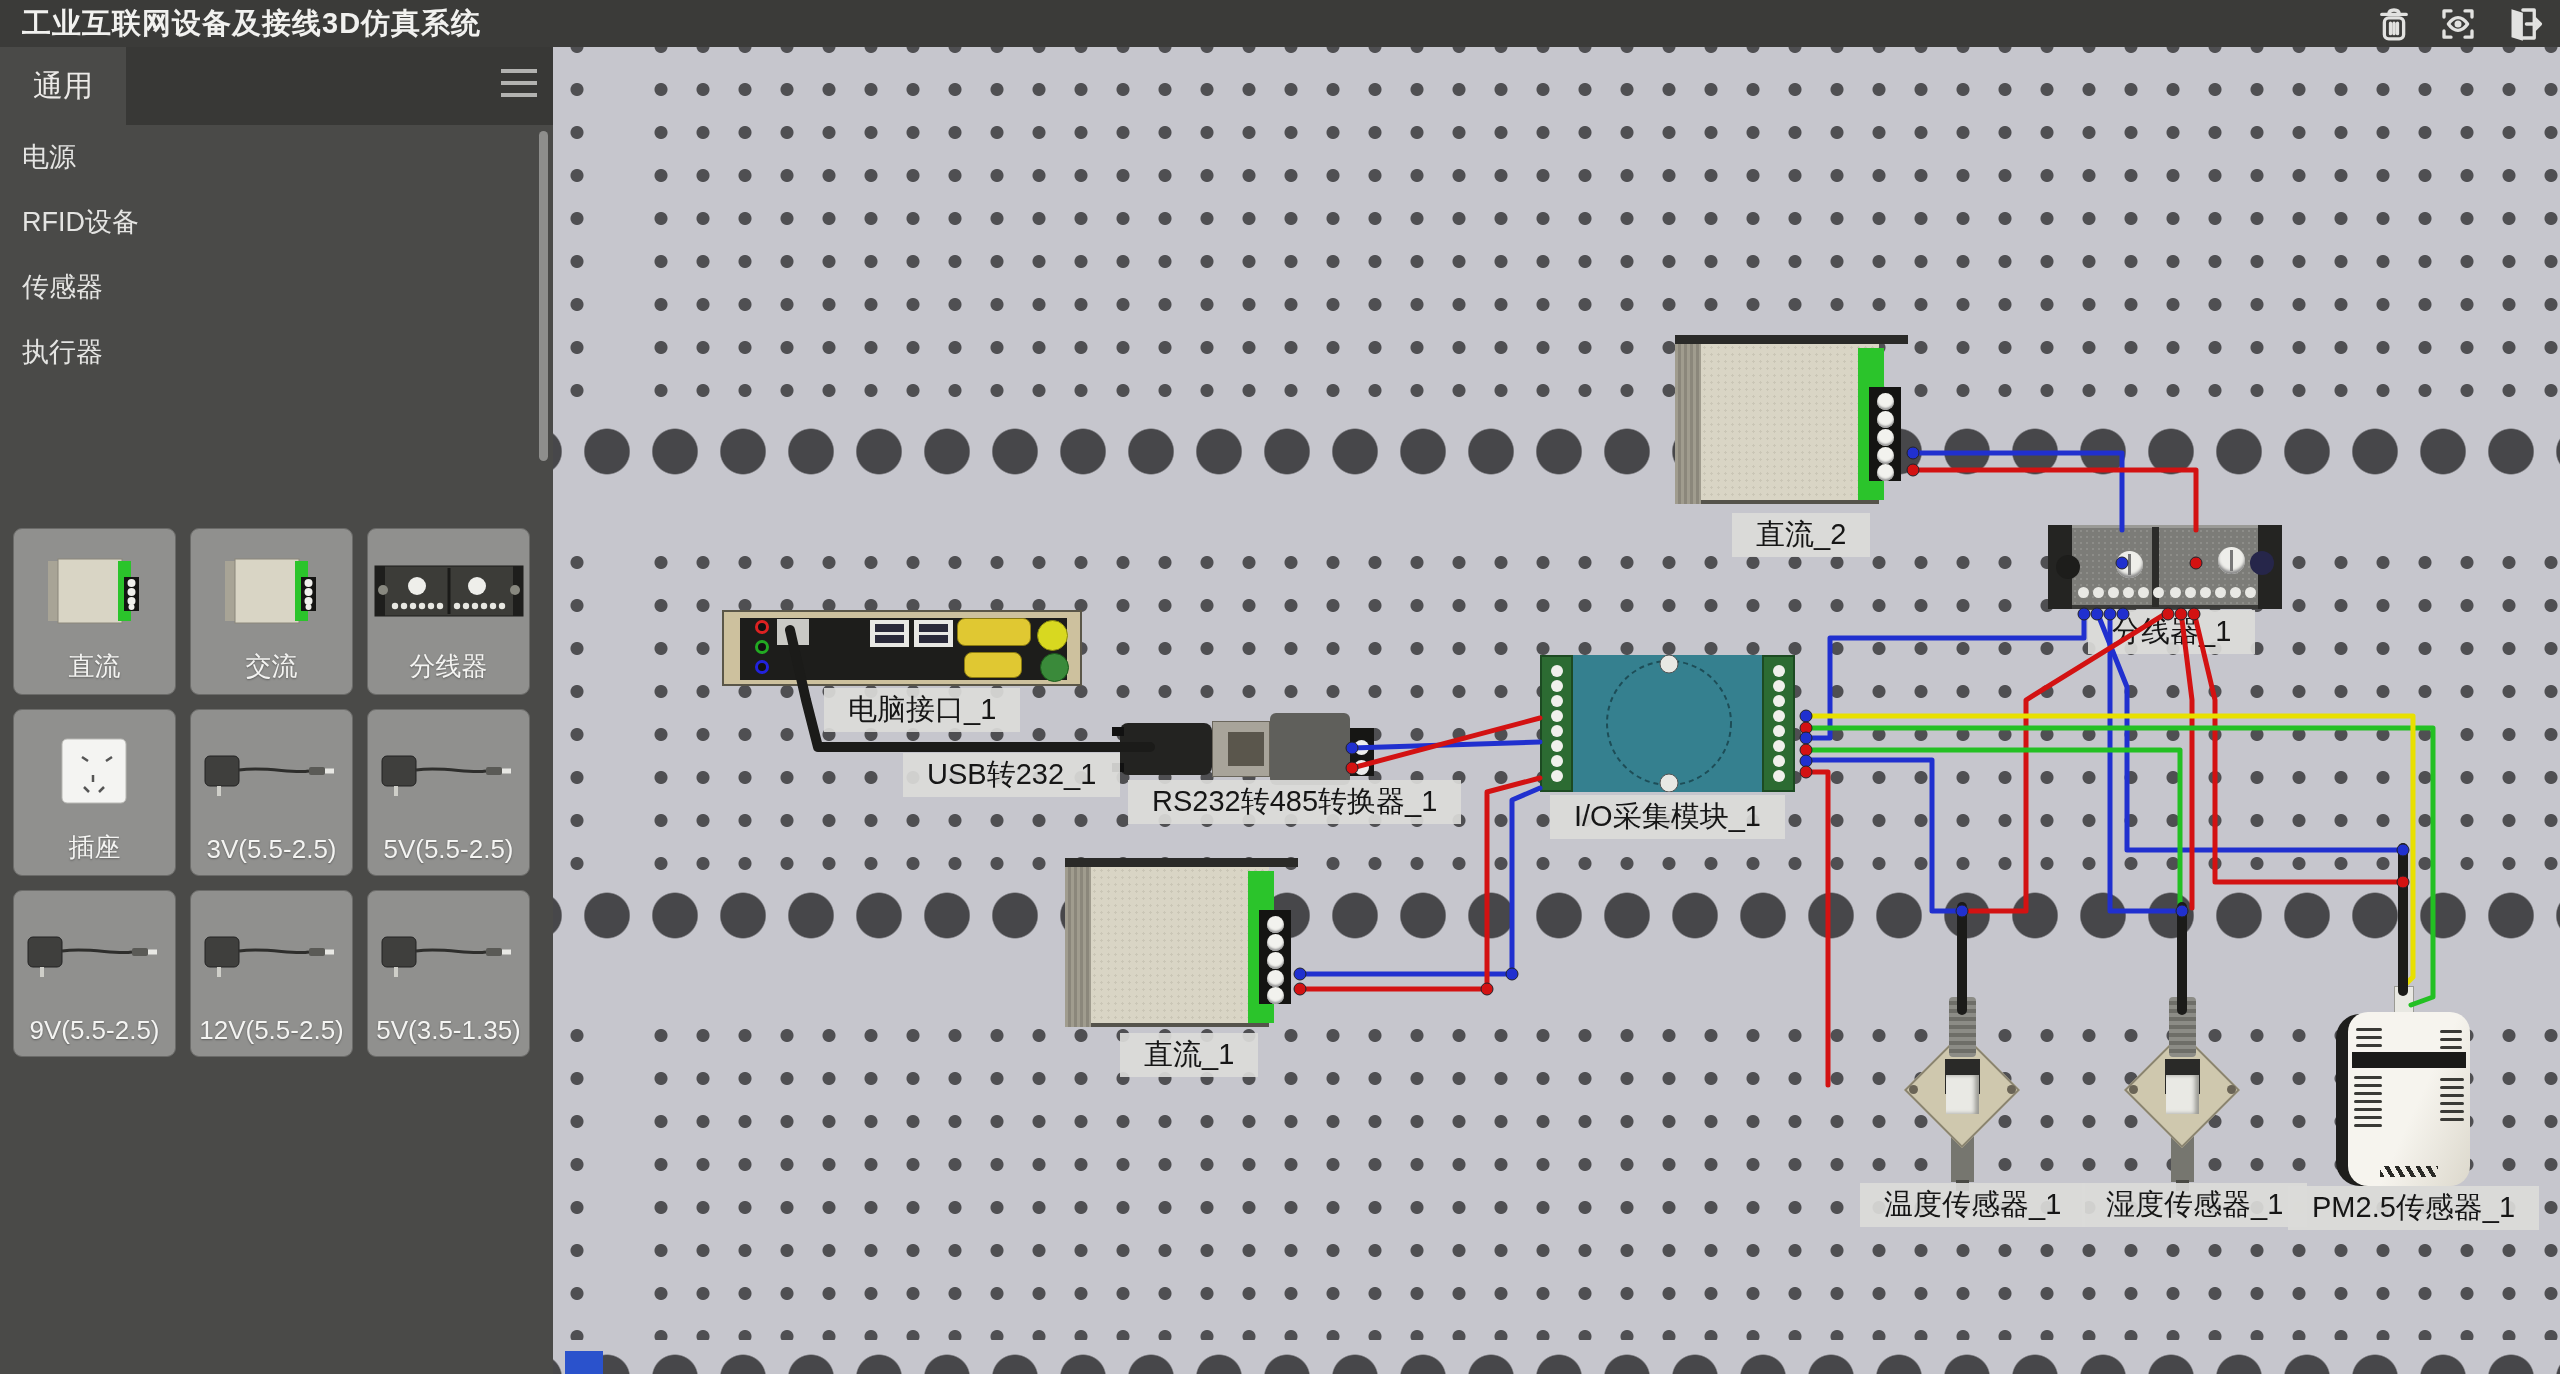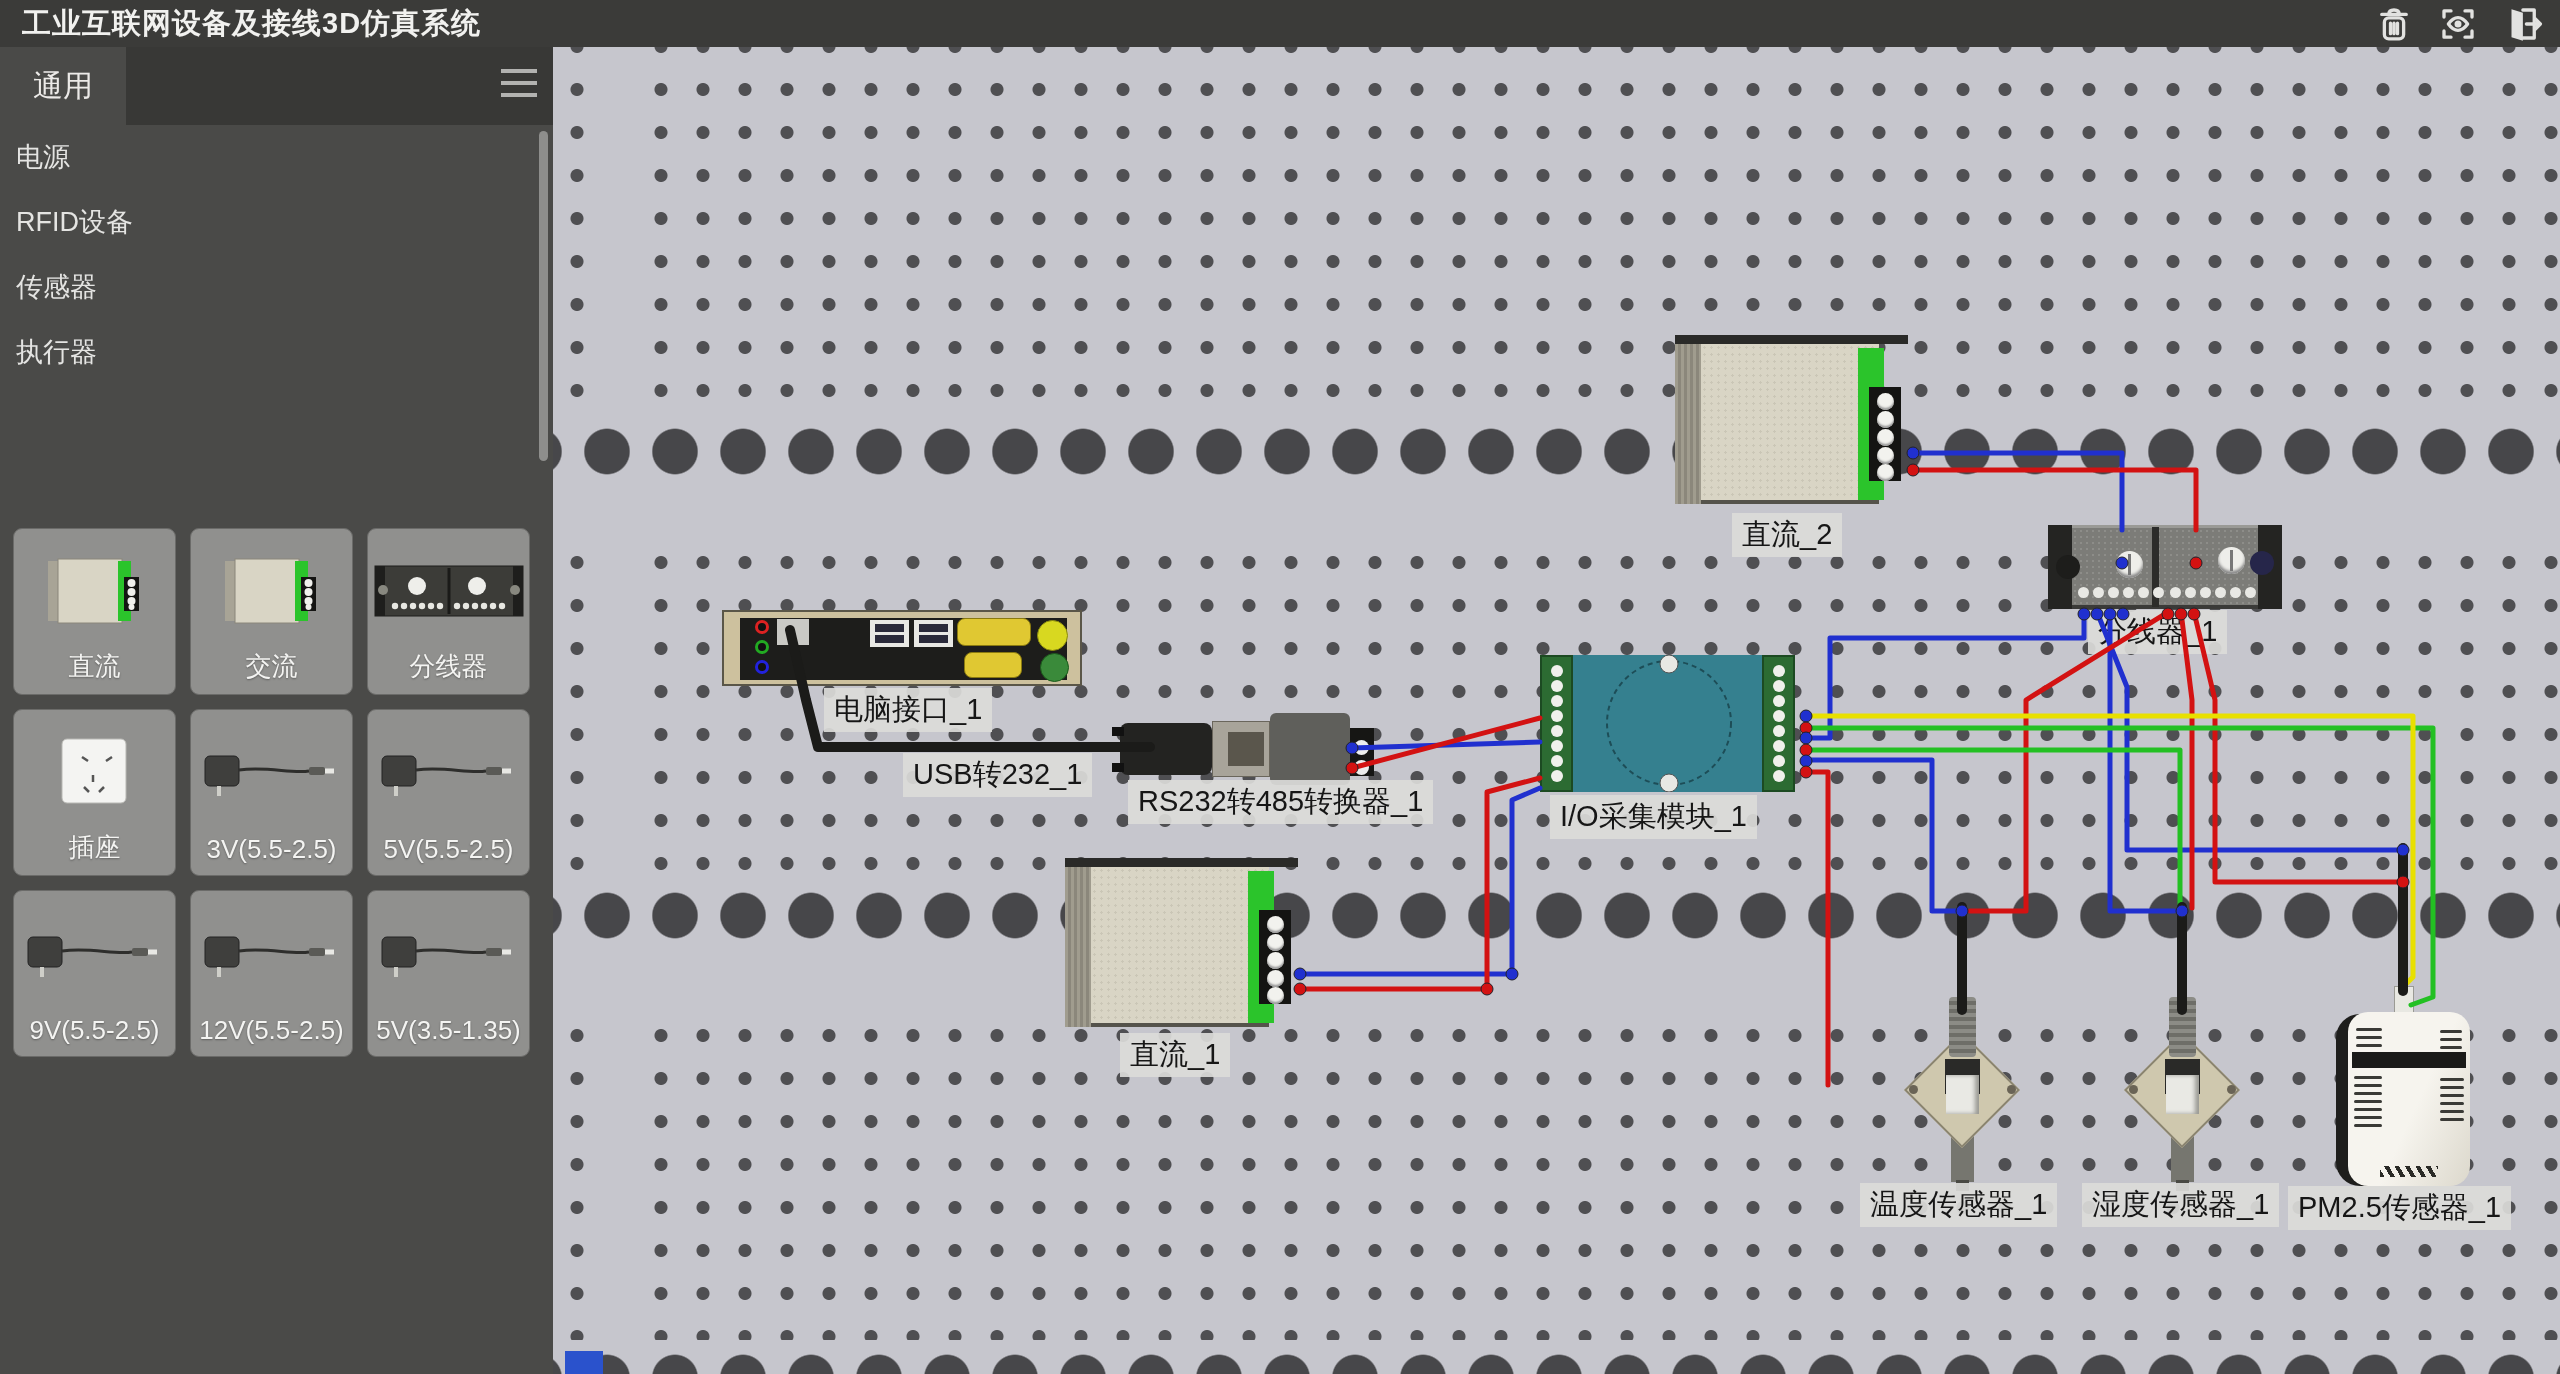--- a/index.html
+++ b/index.html
@@ -16,21 +16,21 @@
 
   
   #sidebar { position:absolute; left:0; top:47px; width:553px; height:1327px; background:#4a4a48; z-index:90; }
   #tabbar { position:absolute; left:0; top:0; width:553px; height:78px; background:#383836; }
   #tab-general { position:absolute; left:0; top:0; width:126px; height:78px; background:#4a4a48;
                  color:#eceae8; font-size:30px; text-align:center; line-height:78px; cursor:pointer; }
   #hamburger { position:absolute; right:16px; top:22px; width:36px; height:34px; cursor:pointer; }
   #hamburger span { display:block; width:36px; height:4px; background:#b2b2b0; margin-bottom:8px; }
 
   #category-list { position:absolute; left:0; top:78px; width:553px; }
-  .cat-item { height:65px; line-height:65px; padding-left:16px; font-size:27px; color:#e4e4e2; cursor:pointer; }
+  .cat-item { height:65px; line-height:65px; padding-left:22px; font-size:27px; color:#e4e4e2; cursor:pointer; }
   #cat-scrollbar { position:absolute; right:5px; top:84px; width:9px; height:330px; background:#8e8e8c; border-radius:5px; }
 
   #component-grid { position:absolute; left:13px; top:481px; display:grid;
                     grid-template-columns:repeat(3,163px); grid-auto-rows:167px; gap:14px 14px; }
   .comp-card { background:#90908e; border:1px solid #6b6b69; border-radius:9px; position:relative; cursor:pointer; }
   .comp-card .icon-wrap { position:absolute; left:0; top:14px; width:100%; height:96px;
                           display:flex; align-items:center; justify-content:center; }
   .comp-card .comp-label { position:absolute; left:0; bottom:10px; width:100%; text-align:center;
                            font-size:26px; color:#f4f4f2; text-shadow:0 1px 2px rgba(0,0,0,.35); white-space:nowrap; }
 
@@ -42,21 +42,21 @@
   .missing-col { position:absolute; left:58px; top:0; width:17px; height:1327px; background:#c6c6cd; z-index:2; }
   .bigdot-band { position:absolute; left:0; width:2007px; background:#c6c6cd; z-index:3; overflow:hidden;
     background-image:radial-gradient(circle,#47474a 22px,rgba(0,0,0,0) 23.5px);
     background-size:68px 127px; }
   #band1 { top:365px; height:128px; background-position:20px -24px; }
   #band2 { top:830px; height:128px; background-position:20px -25px; }
   #band3 { top:1293px; height:34px; background-position:20px -26px; }
 
   .device { position:absolute; z-index:10; }
   .dev-label { position:absolute; z-index:40; background:rgba(219,219,217,0.92); color:#161616;
-               font-size:29px; padding:2px 10px; white-space:nowrap; text-align:center; }
+               font-size:29px; padding:2px 24px; white-space:nowrap; text-align:center; }
   #wire-layer { position:absolute; inset:0; z-index:50; pointer-events:none; }
 
   
   .psu { width:233px; height:176px; }
   .psu .top3d { position:absolute; left:0; top:0; width:233px; height:9px; background:#2a2a28; }
   .psu .ribs { position:absolute; left:0; top:9px; width:26px; height:160px;
                background:repeating-linear-gradient(90deg,#a09c8e 0 3px,#8b877b 3px 6px); }
   .psu .body { position:absolute; left:26px; top:9px; width:178px; height:160px; background:#d9d5c5;
                background-image:radial-gradient(#cac6b6 1px,rgba(0,0,0,0) 1.2px); background-size:7px 7px;
                border-bottom:4px solid #55534b; }

